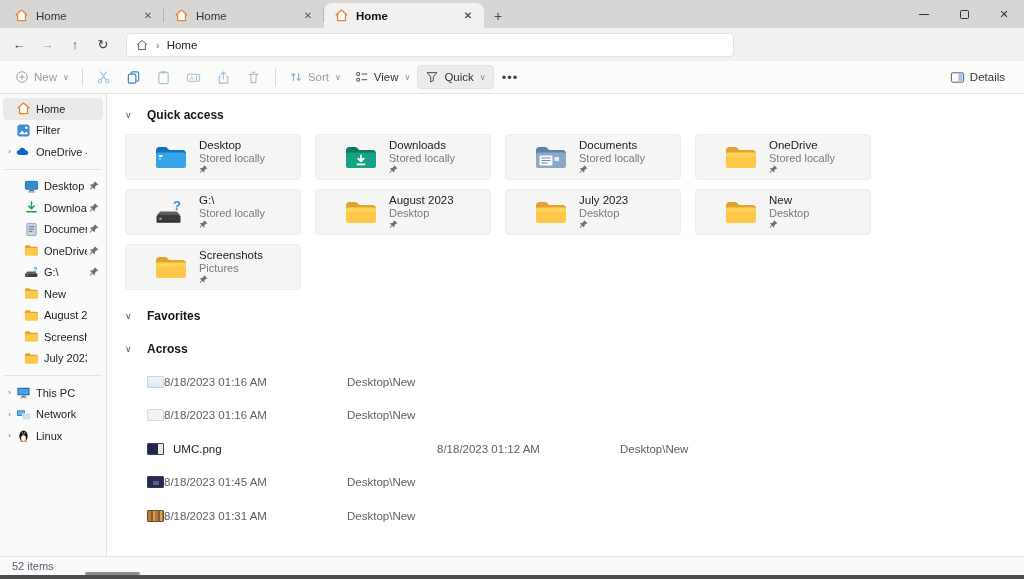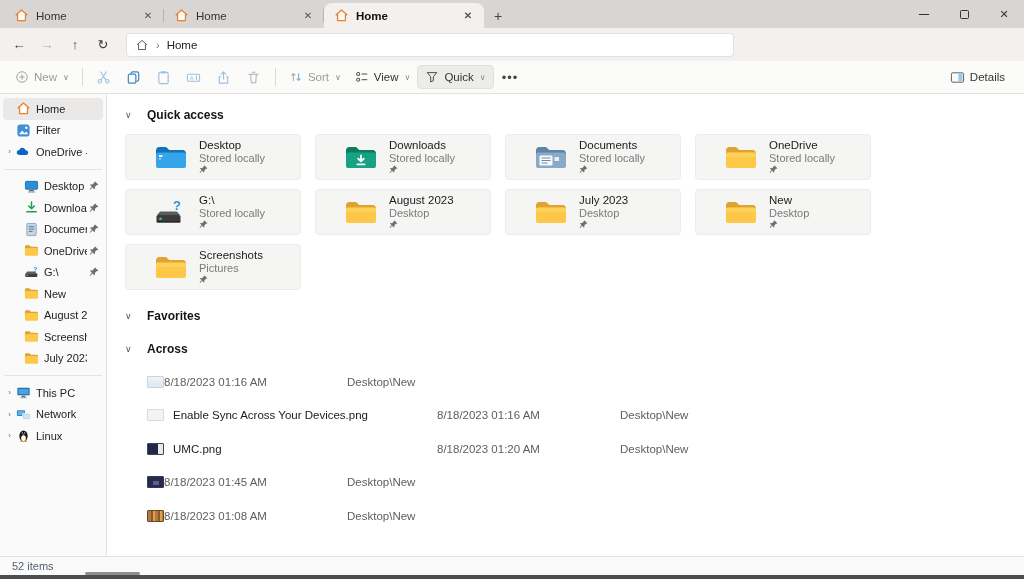--- a/index.html
+++ b/index.html
@@ -655,38 +655,37 @@
         <span class="stitle">Across</span>
       </div>
       <div class="recent-list" id="recent-list">
           <div class="recent-row">
     <span class="rthumb thumb-light-blue"></span>
     <span class="rdate">8/18/2023 01:16 AM</span>
     <span class="rloc">Desktop\New</span>
   </div>
           <div class="recent-row">
     <span class="rthumb thumb-light"></span>
-    <span class="rname">Enable Sync Across Your Devices.png</span>
     <span class="rdate">8/18/2023 01:16 AM</span>
     <span class="rloc">Desktop\New</span>
   </div>
           <div class="recent-row">
     <span class="rthumb thumb-split-dark"></span>
     <span class="rname">UMC.png</span>
-    <span class="rdate">8/18/2023 01:20 AM</span>
+    <span class="rdate">8/18/2023 01:12 AM</span>
     <span class="rloc">Desktop\New</span>
   </div>
           <div class="recent-row">
     <span class="rthumb thumb-dark"></span>
     <span class="rdate">8/18/2023 01:45 AM</span>
     <span class="rloc">Desktop\New</span>
   </div>
           <div class="recent-row">
     <span class="rthumb thumb-stripes"></span>
-    <span class="rdate">8/18/2023 01:08 AM</span>
+    <span class="rdate">8/18/2023 01:31 AM</span>
     <span class="rloc">Desktop\New</span>
   </div>
         </div>
     </div>
   </div>
 
   <div class="statusbar">
     <span>52 items</span>
     <div class="hscroll-thumb"></div>
   </div>

